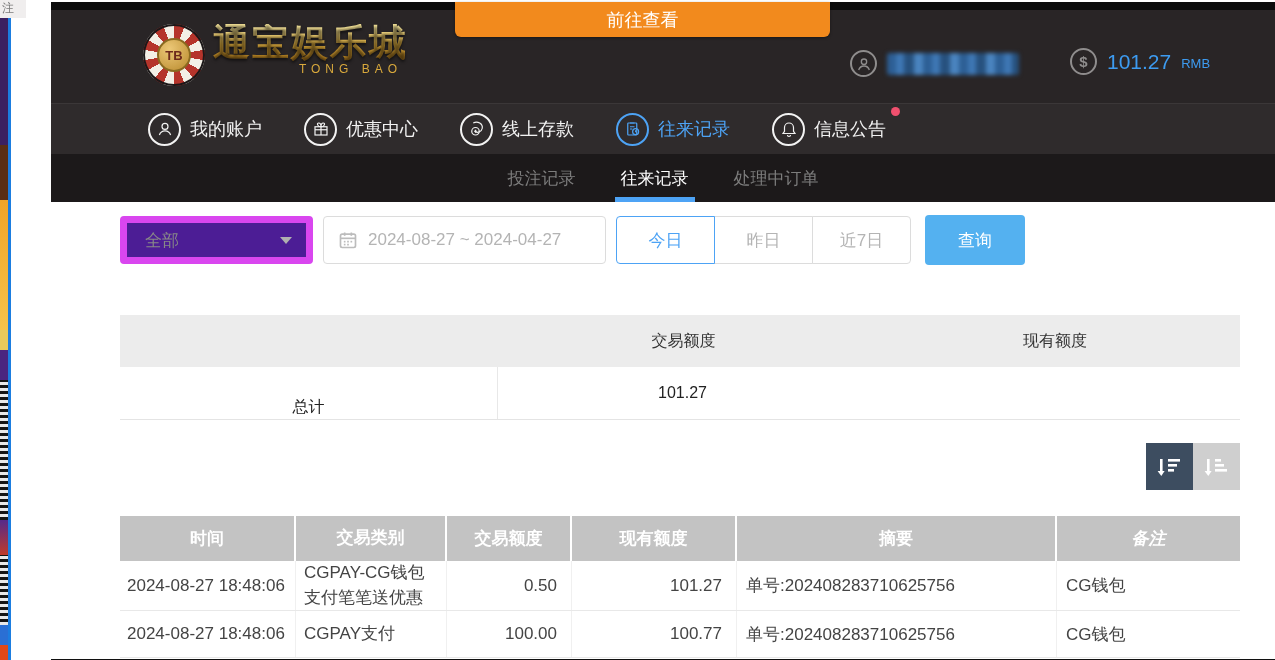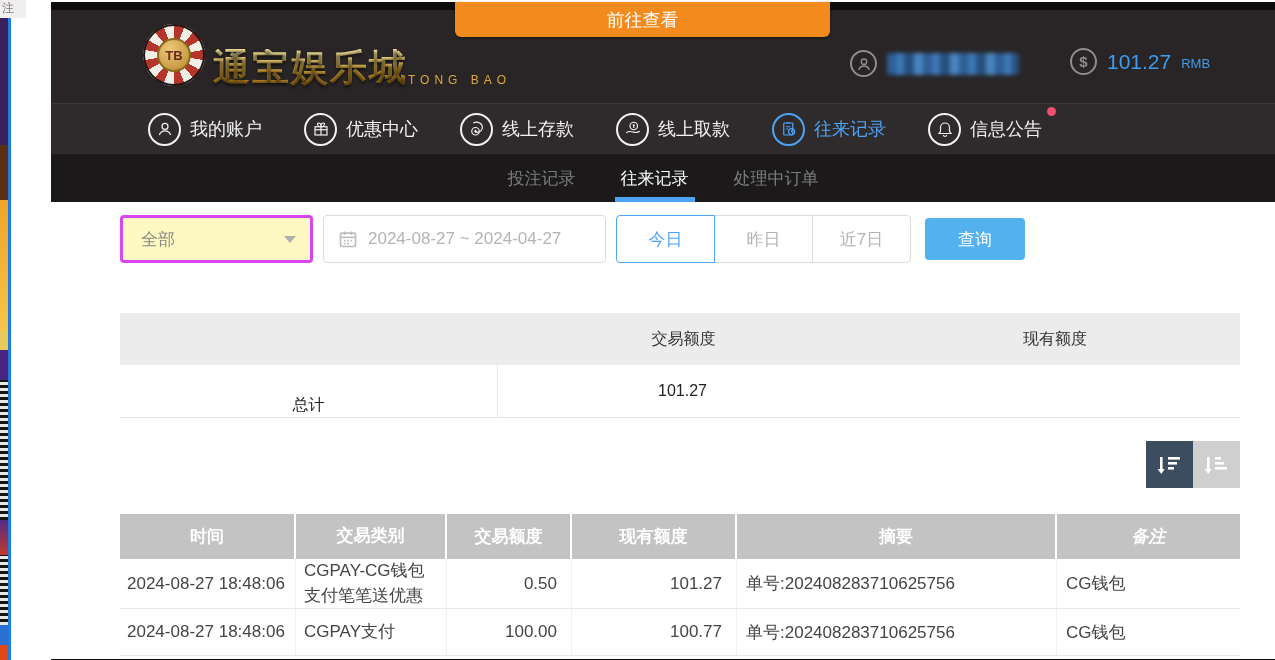--- a/index.html
+++ b/index.html
@@ -21,28 +21,28 @@
   #header { position:relative; height:93px; background:#292526; }
   #navbar { position:relative; height:51px; background:#2f2b2c; border-top:1px solid #3b3738; display:flex; align-items:center; padding-left:97px; gap:42px; }
   #tabstrip { height:48px; background:#1c191a; display:flex; justify-content:center; align-items:flex-end; gap:45px; }
 
   
   #banner-cta { position:absolute; left:444px; top:0; width:375px; height:35px; background:#f28a1d;
     border:none; border-radius:0 0 6px 6px; color:#fff; font-size:18px; cursor:pointer; z-index:30;
     box-shadow:0 1px 3px rgba(0,0,0,.4); font-family:inherit; }
 
   
-  #logo { position:absolute; left:92px; top:14px; display:flex; align-items:flex-end; gap:8px; }
+  #logo { position:absolute; left:92px; top:14px; display:flex; align-items:flex-start; gap:8px; }
   .chip { width:62px; height:62px; border-radius:50%;
     background:repeating-conic-gradient(#b5342b 0 20deg,#f3efe6 20deg 40deg);
     display:flex; align-items:center; justify-content:center; box-shadow:0 0 0 2px #1c1819 inset; }
   .chip-inner { width:34px; height:34px; border-radius:50%; background:radial-gradient(circle at 35% 30%,#ecc877,#b98a2e);
     color:#6d2a1c; font-weight:bold; font-size:13px; display:flex; align-items:center; justify-content:center;
     border:2px solid #8a6a20; }
-  .logo-text { display:flex; line-height:1; }
+  .logo-text { display:flex; flex-direction:column; line-height:1; }
   .logo-title { font-size:37px; font-weight:bold; letter-spacing:2px;
     background:linear-gradient(180deg,#f9e79a 10%,#d9a93c 55%,#a8751c 95%);
     -webkit-background-clip:text; background-clip:text; color:transparent;
     text-shadow:0 2px 3px rgba(0,0,0,.55); }
   .logo-sub { font-size:12px; letter-spacing:5px; color:#d9a93c; align-self:flex-end; margin-top:2px; margin-right:6px; }
 
   
   #user-area { position:absolute; left:799px; top:40px; display:flex; align-items:center; gap:10px; }
   .round-icon { width:27px; height:27px; border-radius:50%; border:2px solid #8f8d8d; color:#8f8d8d;
     display:flex; align-items:center; justify-content:center; flex:0 0 auto; }
@@ -65,33 +65,33 @@
   
   .tab { color:#7d7d7d; font-size:17px; padding-bottom:12px; cursor:pointer; position:relative; }
   .tab.active { color:#fff; }
   .tab.active .tab-underline { position:absolute; left:-6px; right:-6px; bottom:0; height:5px; background:#4da3f5; }
 
   
   #content { position:relative; height:460px; background:#fff; padding:13px 0 0 69px; }
 
   
   #filter-row { display:flex; align-items:center; }
-  .select-box { width:193px; height:48px; border:3px solid #d946ef; border-radius:4px; display:flex;
-    align-items:center; padding:0 14px 0 18px; color:#888; font-size:17px; cursor:pointer; background:#fef9c3; }
+  .select-box { width:193px; height:48px; border:7px solid #d946ef; border-radius:4px; display:flex;
+    align-items:center; padding:0 14px 0 18px; color:#888; font-size:17px; cursor:pointer; background:#4c1d95; }
   .select-caret { margin-left:auto; width:0; height:0; border-left:6px solid transparent; border-right:6px solid transparent;
     border-top:7px solid #b0b0b0; }
   .date-box { width:283px; height:48px; border:1px solid #dcdcdc; border-radius:4px; display:flex; align-items:center;
     gap:10px; padding:0 12px 0 14px; color:#b4b4b4; font-size:17px; margin-left:10px; background:#fff; cursor:pointer; }
   .quick-group { display:flex; margin-left:10px; }
   .quick-btn { width:99px; height:48px; background:#fff; border:1px solid #dcdcdc; color:#b4b4b4; font-size:17px;
     cursor:pointer; margin-left:-1px; font-family:inherit; }
   .quick-btn:first-child { border-radius:4px 0 0 4px; margin-left:0; }
   .quick-btn:last-child { border-radius:0 4px 4px 0; }
   .quick-btn.active { border-color:#4da3f5; color:#4da3f5; position:relative; z-index:1; }
-  .search-btn { width:100px; height:42px; background:#54b1f0; border:none; border-radius:4px; color:#fff;
+  .search-btn { width:100px; height:50px; background:#54b1f0; border:none; border-radius:4px; color:#fff;
     font-size:17px; margin-left:14px; cursor:pointer; font-family:Liberation Serif, serif; }
 
   
   #summary { width:1120px; margin-top:50px; border-bottom:1px solid #e4e4e4; }
   .sum-head { display:flex; height:52px; background:#ececec; }
   .sum-head > div { display:flex; align-items:center; justify-content:center; color:#333; font-size:16px; }
   .sum-body { display:flex; height:52px; background:#fff; }
   .sum-body > div { display:flex; align-items:center; justify-content:center; color:#222; font-size:16px; }
   .sc1 { width:377px;margin-top:28px; } .sc2 { width:373px; } .sc3 { width:370px; }
   .sum-body .sc2, .sum-body .sc3 { border-left:1px solid #e8e8e8; }
@@ -200,29 +200,20 @@
       </div>
       <div class="nav-item">
         <span class="nav-icon">
           <svg width="18" height="18" viewBox="0 0 24 24">
               <path d="M7 4c6-3 13 1 12 7-1 5-6 6-9 5"></path>
               <circle cx="10" cy="15" r="5"></circle>
               <path d="M8 15h4M10 13v4"></path>
             </svg>
         </span>
         <span>线上存款</span>
-      </div>
-      <div class="nav-item">
-        <span class="nav-icon">
-          <svg width="18" height="18" viewBox="0 0 24 24">
-              <circle cx="13" cy="8" r="5"></circle>
-              <path d="M13 5.5v5M11.5 7h3M3 17c3-2 6-2 9-1 3 1 6 1 9-1"></path>
-            </svg>
-        </span>
-        <span>线上取款</span>
       </div>
       <div class="nav-item active">
         <span class="nav-icon">
           <svg width="18" height="18" viewBox="0 0 24 24">
               <rect x="5" y="4" width="12" height="16" rx="1"></rect>
               <path d="M8 4h6M8 9h6M8 12h3"></path>
               <circle cx="15.5" cy="15.5" r="4"></circle>
               <path d="M15.5 13.5v2l1.5 1"></path>
             </svg>
         </span>

